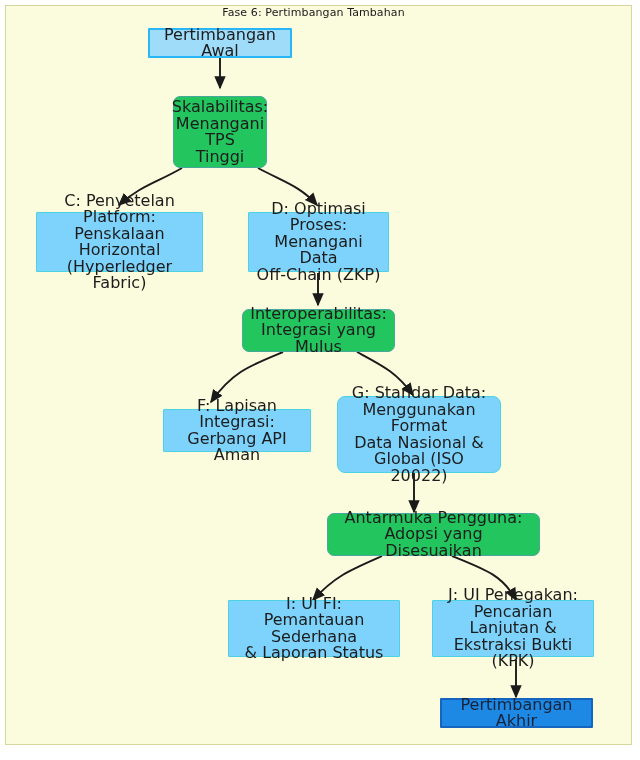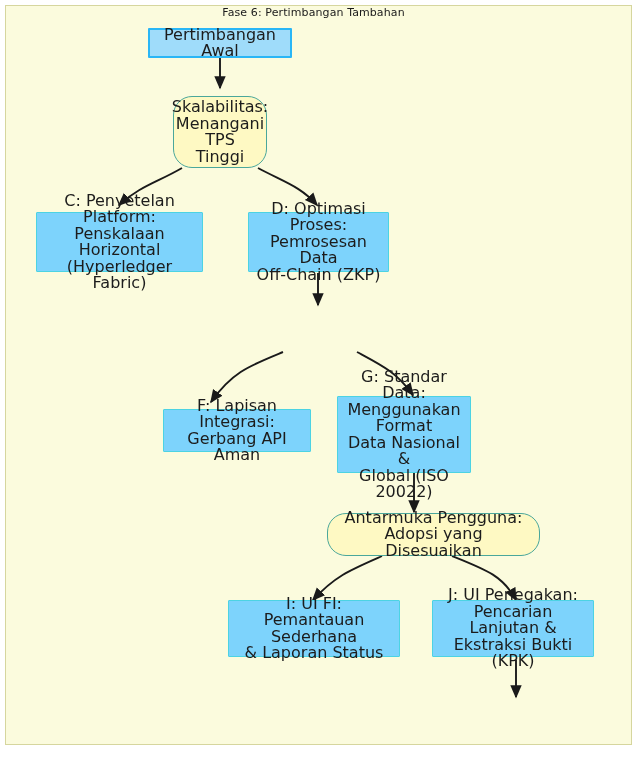--- a/index.html
+++ b/index.html
@@ -63,23 +63,23 @@
     border: 2px solid #29b6f6;
     border-radius: 1px;
   }
   .n-end {
     background: #1e88e5;
     border: 2px solid #1565c0;
     border-radius: 1px;
     color: #16243a;
   }
   .n-teal {
-    background: #fef9c3;
+    background: #22c55e;
     border: 1.6px solid #4aa79b;
-    border-radius: 19px;
+    border-radius: 7px;
   }
   .n-cyan {
     background: #7dd3fc;
     border: 1.6px solid #4cd3e3;
     border-radius: 1px;
   }
 </style>
 </head>
 <body>
 
@@ -124,37 +124,40 @@
   <div class="node n-teal" style="left:173px; top:96px; width:94px; height:72px;">Skalabilitas:
 Menangani
 TPS
 Tinggi</div>
 
   <div class="node n-cyan" style="left:36px; top:212px; width:167px; height:60px;">C: Penyetelan Platform:
 Penskalaan Horizontal
 (Hyperledger Fabric)</div>
 
   <div class="node n-cyan" style="left:248px; top:212px; width:141px; height:60px;">D: Optimasi Proses:
-Pemrosesan Data
+Menangani Data
 Off-Chain (ZKP)</div>
 
+  <div class="node n-teal" style="left:242px; top:309px; width:153px; height:43px;">Interoperabilitas:
+Integrasi yang Mulus</div>
 
   <div class="node n-cyan" style="left:137px; top:409px; width:148px; height:43px;margin-left:26px;">F: Lapisan Integrasi:
 Gerbang API Aman</div>
 
-  <div class="node n-cyan" style="left:337px; top:396px; width:134px; height:77px;">G: Standar Data:
+  <div class="node n-cyan" style="left:337px; top:396px; width:164px; height:77px;border-radius:8px;">G: Standar Data:
 Menggunakan Format
 Data Nasional &amp;
 Global (ISO 20022)</div>
 
   <div class="node n-teal" style="left:327px; top:513px; width:213px; height:43px;">Antarmuka Pengguna:
 Adopsi yang Disesuaikan</div>
 
   <div class="node n-cyan" style="left:432px; top:600px; width:162px; height:57px;">J: UI Penegakan:
 Pencarian Lanjutan &amp;
 Ekstraksi Bukti (KPK)</div>
 
   <div class="node n-cyan" style="left:228px; top:600px; width:172px; height:57px;">I: UI FI:
 Pemantauan Sederhana
 &amp; Laporan Status</div>
 
+  <div class="node n-end" style="left:440px; top:698px; width:153px; height:30px;">Pertimbangan Akhir</div>
 
 </div>
 
 </body></html>

